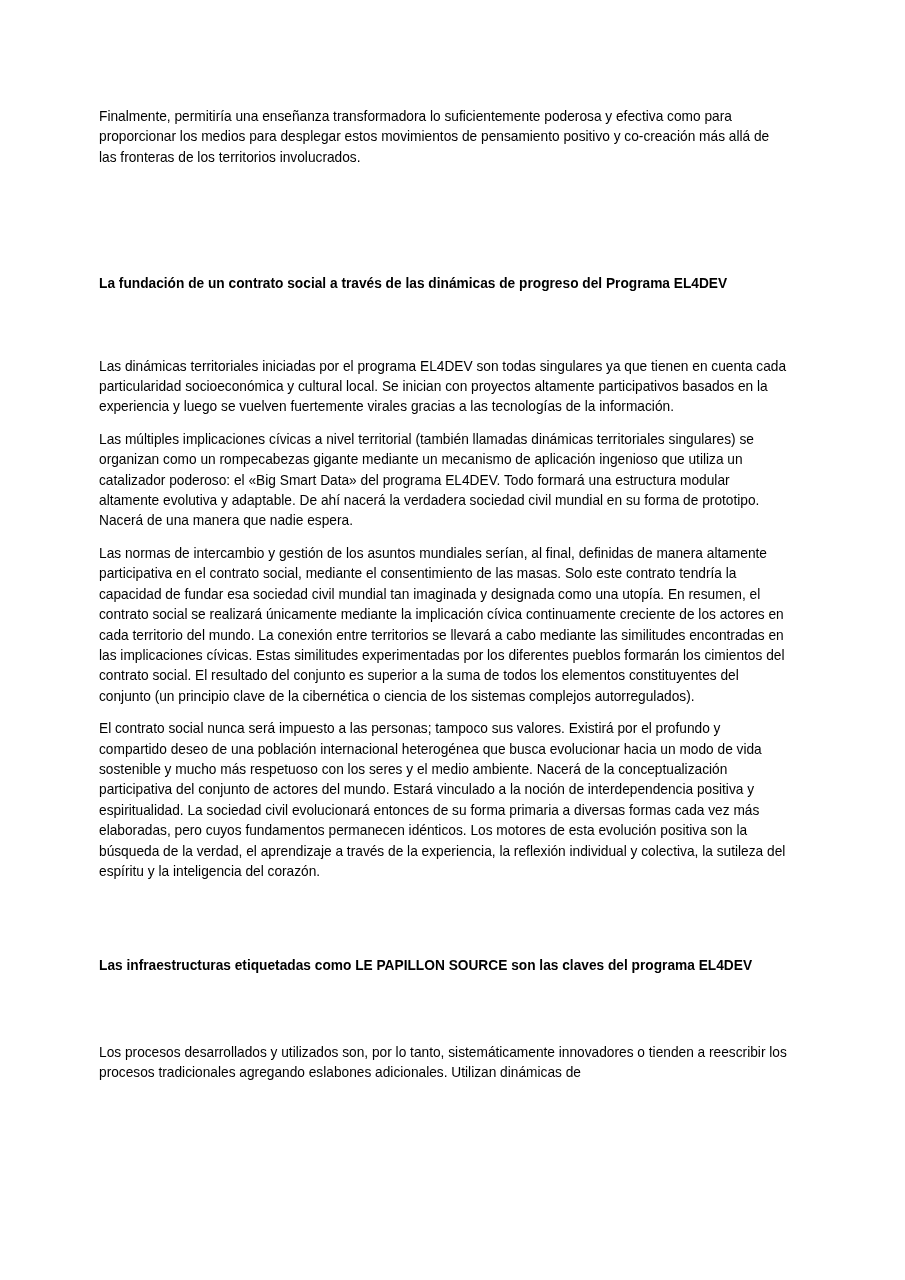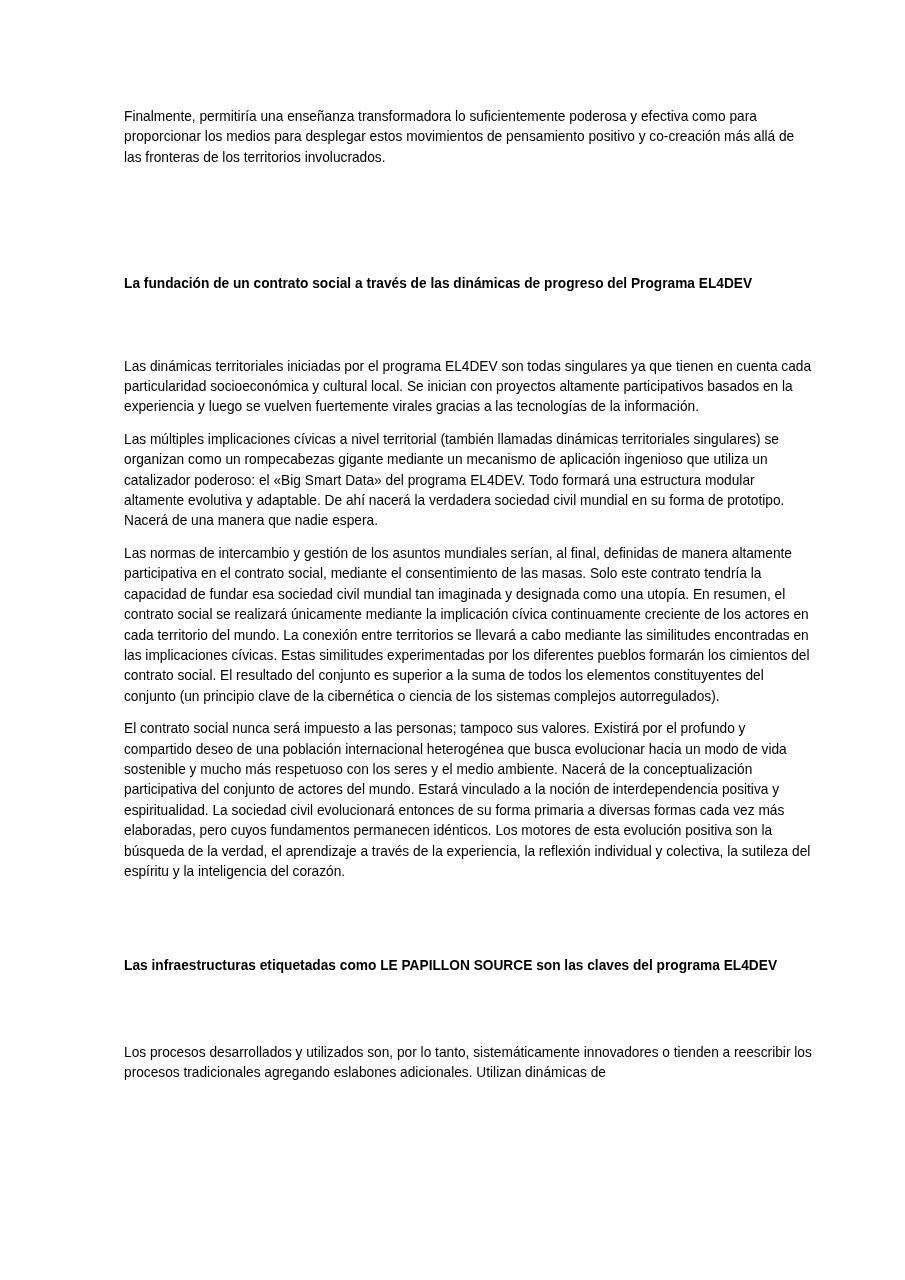--- a/index.html
+++ b/index.html
@@ -14,21 +14,21 @@
     width: 905px;
     height: 1280px;
     background: #ffffff;
     margin: 0 auto;
     overflow: hidden;
     box-sizing: border-box;
   }
 
   .content {
     position: absolute;
-    left: 124px;
+    left: 99px;
     top: 106px;
     width: 690px;
   }
 
   
   .para {
     font-family: "Liberation Sans", "DejaVu Sans", sans-serif;
     font-size: 14.6px;
     line-height: 20.4px;
     color: #000000;

